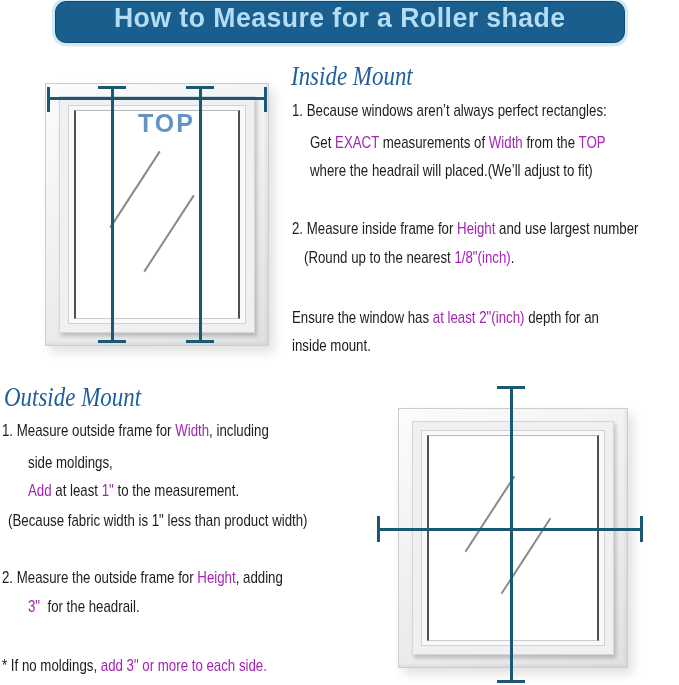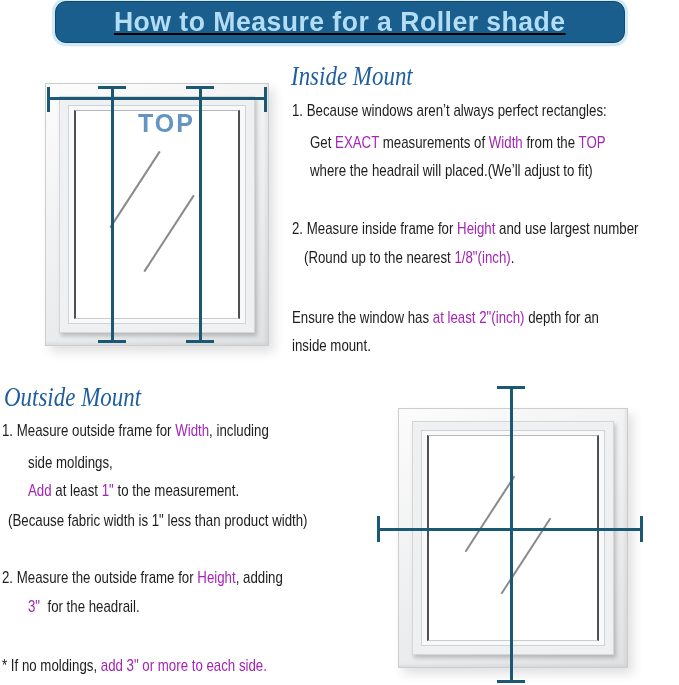--- a/index.html
+++ b/index.html
@@ -6,21 +6,21 @@
   body{
     width:679px;height:685px;position:relative;overflow:hidden;
     background:#ffffff;font-family:"Liberation Sans",sans-serif;
   }
   
   .banner{
     position:absolute;left:55px;top:1px;width:568px;height:40px;
     background:var(--banner_bg,#195e8d);
     border:1px solid #11486e;border-radius:11px;
     box-shadow:0 0 0 3px #cfe9f7,1px 2px 3px rgba(0,0,0,.25);
-    display:flex;align-items:center;justify-content:center;text-decoration:underline;
+    display:flex;justify-content:center;
   }
   .banner-title{
     font-weight:bold;font-size:28px;color:var(--banner_text,#b3ddf5);
     transform:scaleX(.95);white-space:pre;letter-spacing:.5px;
   }
   
   .line{
     position:absolute;font-size:17px;line-height:22px;
     color:var(--body,#1d1d1d);white-space:pre;
     transform:scaleX(.78);transform-origin:0 0;

